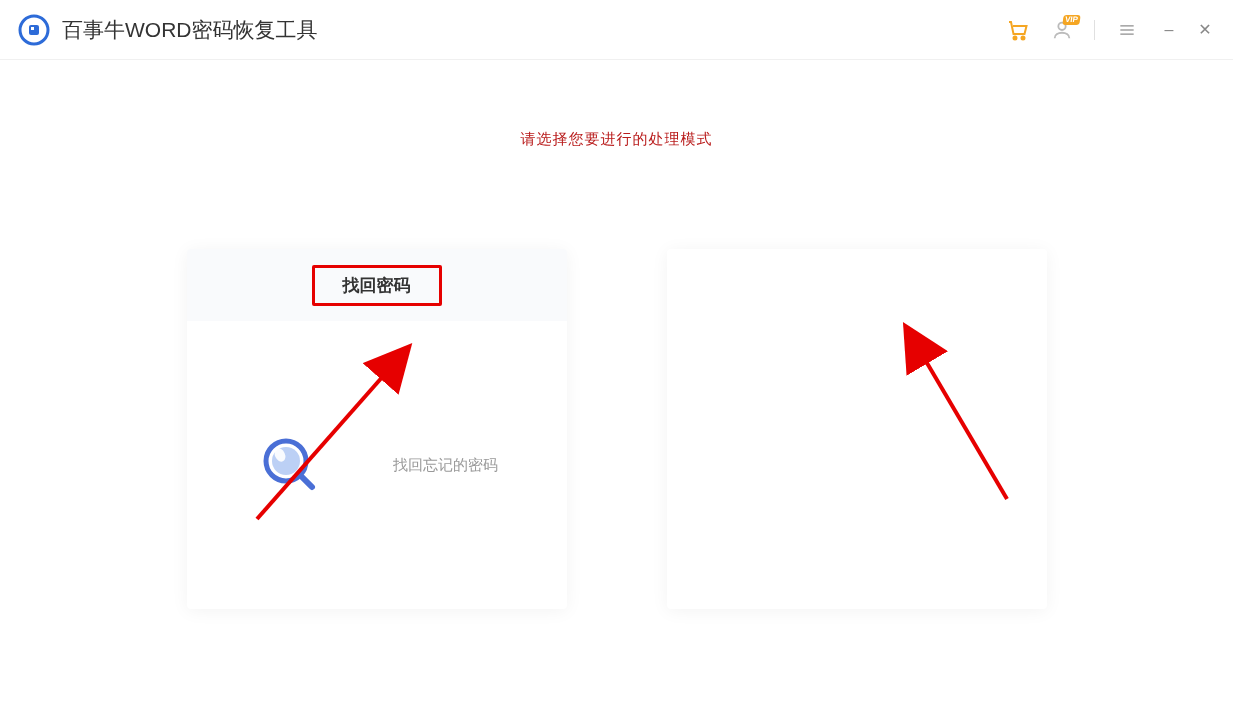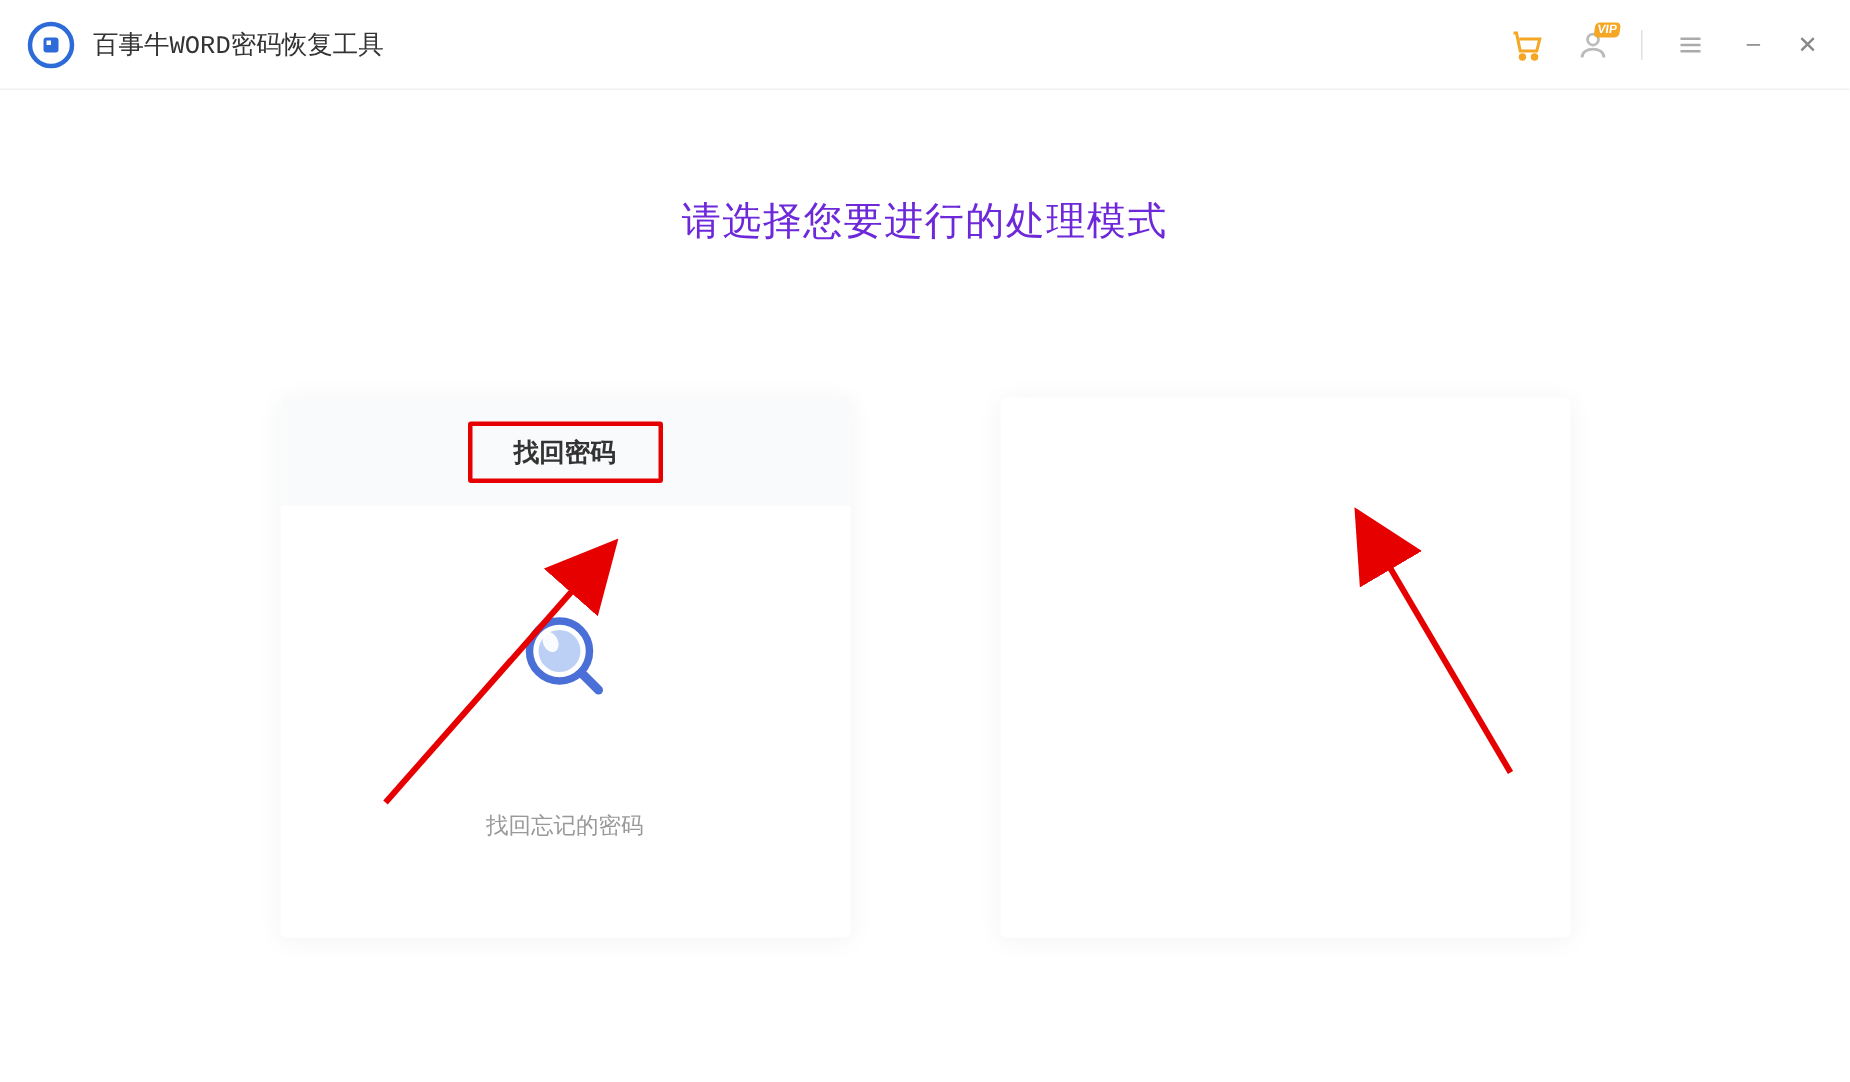--- a/index.html
+++ b/index.html
@@ -15,21 +15,21 @@
   .titlebar {
     height: 60px;
     border-bottom: 1px solid #f0f0f0;
     display: flex;
     align-items: center;
     padding: 0 18px;
     justify-content: space-between;
   }
   .title-left { display: flex; align-items: center; gap: 12px; }
   .app-logo { width: 32px; height: 32px; display: flex; align-items: center; justify-content: center; }
-  .app-title { font-size: 17px; color: #333; font-weight: 500; font-family: Liberation Mono, monospace; }
+  .app-title { font-size: 21px; color: #333; font-weight: 500; }
   .title-right { display: flex; align-items: center; gap: 20px; }
   .title-icon { width: 24px; height: 24px; display: flex; align-items: center; justify-content: center; cursor: pointer; color: #999; }
   .cart-icon svg { stroke: #f5a623; }
   .vip-icon { position: relative; }
   .vip-badge {
     position: absolute;
     top: -3px; right: -6px;
     background: #f5a623;
     color: #fff;
     font-size: 8px;
@@ -42,21 +42,21 @@
   .divider { width: 1px; height: 20px; background: #e0e0e0; }
   .win-controls { display: flex; align-items: center; gap: 16px; }
   .win-btn { width: 20px; height: 20px; display: flex; align-items: center; justify-content: center; cursor: pointer; color: #888; font-size: 16px; }
   .main {
     flex: 1;
     display: flex;
     flex-direction: column;
     align-items: center;
     padding-top: 70px;
   }
-  .heading { font-size: 26px; color: #6d28d9; font-weight: 400; margin-bottom: 100px; letter-spacing: 1px; }
+  .heading { font-size: 15px; color: #b91c1c; font-weight: 400; margin-bottom: 100px; letter-spacing: 1px; }
   .cards { display: flex; gap: 100px; }
   .card {
     width: 380px;
     height: 360px;
     background: #fff;
     box-shadow: 0 2px 18px rgba(0,0,0,0.05);
     border-radius: 4px;
     display: flex;
     flex-direction: column;
     cursor: pointer;
@@ -75,21 +75,21 @@
     border: 3px solid #e60000;
     padding: 6px 28px;
     font-size: 17px;
     font-weight: 600;
     color: #333;
     border-radius: 2px;
   }
   .card-body {
     flex: 1;
     display: flex;
-    flex-direction: column;
+    flex-direction: row;
     align-items: center;
     justify-content: center;
     gap: 68px;
   }
   .card-icon { width: 70px; height: 70px; display: flex; align-items: center; justify-content: center; }
   .card-desc { font-size: 15px; color: #999; }
   .arrow {
     position: absolute;
     pointer-events: none;
   }

